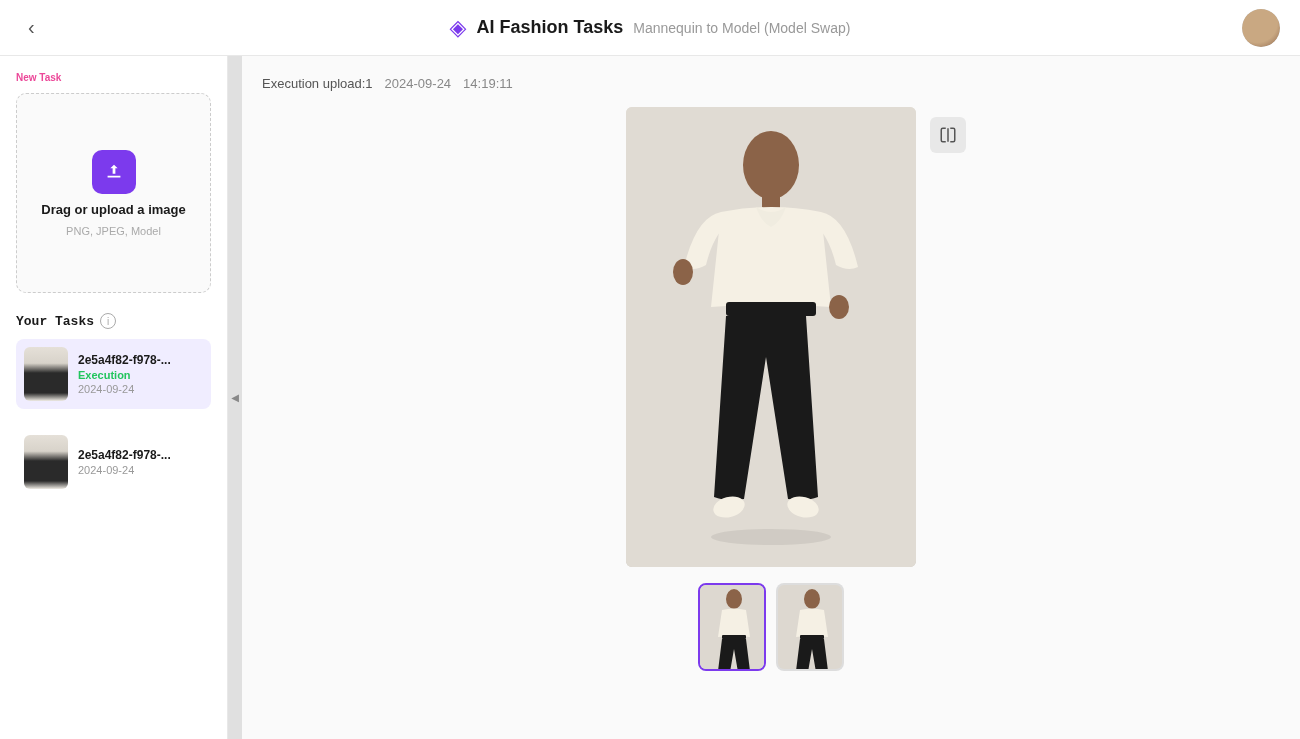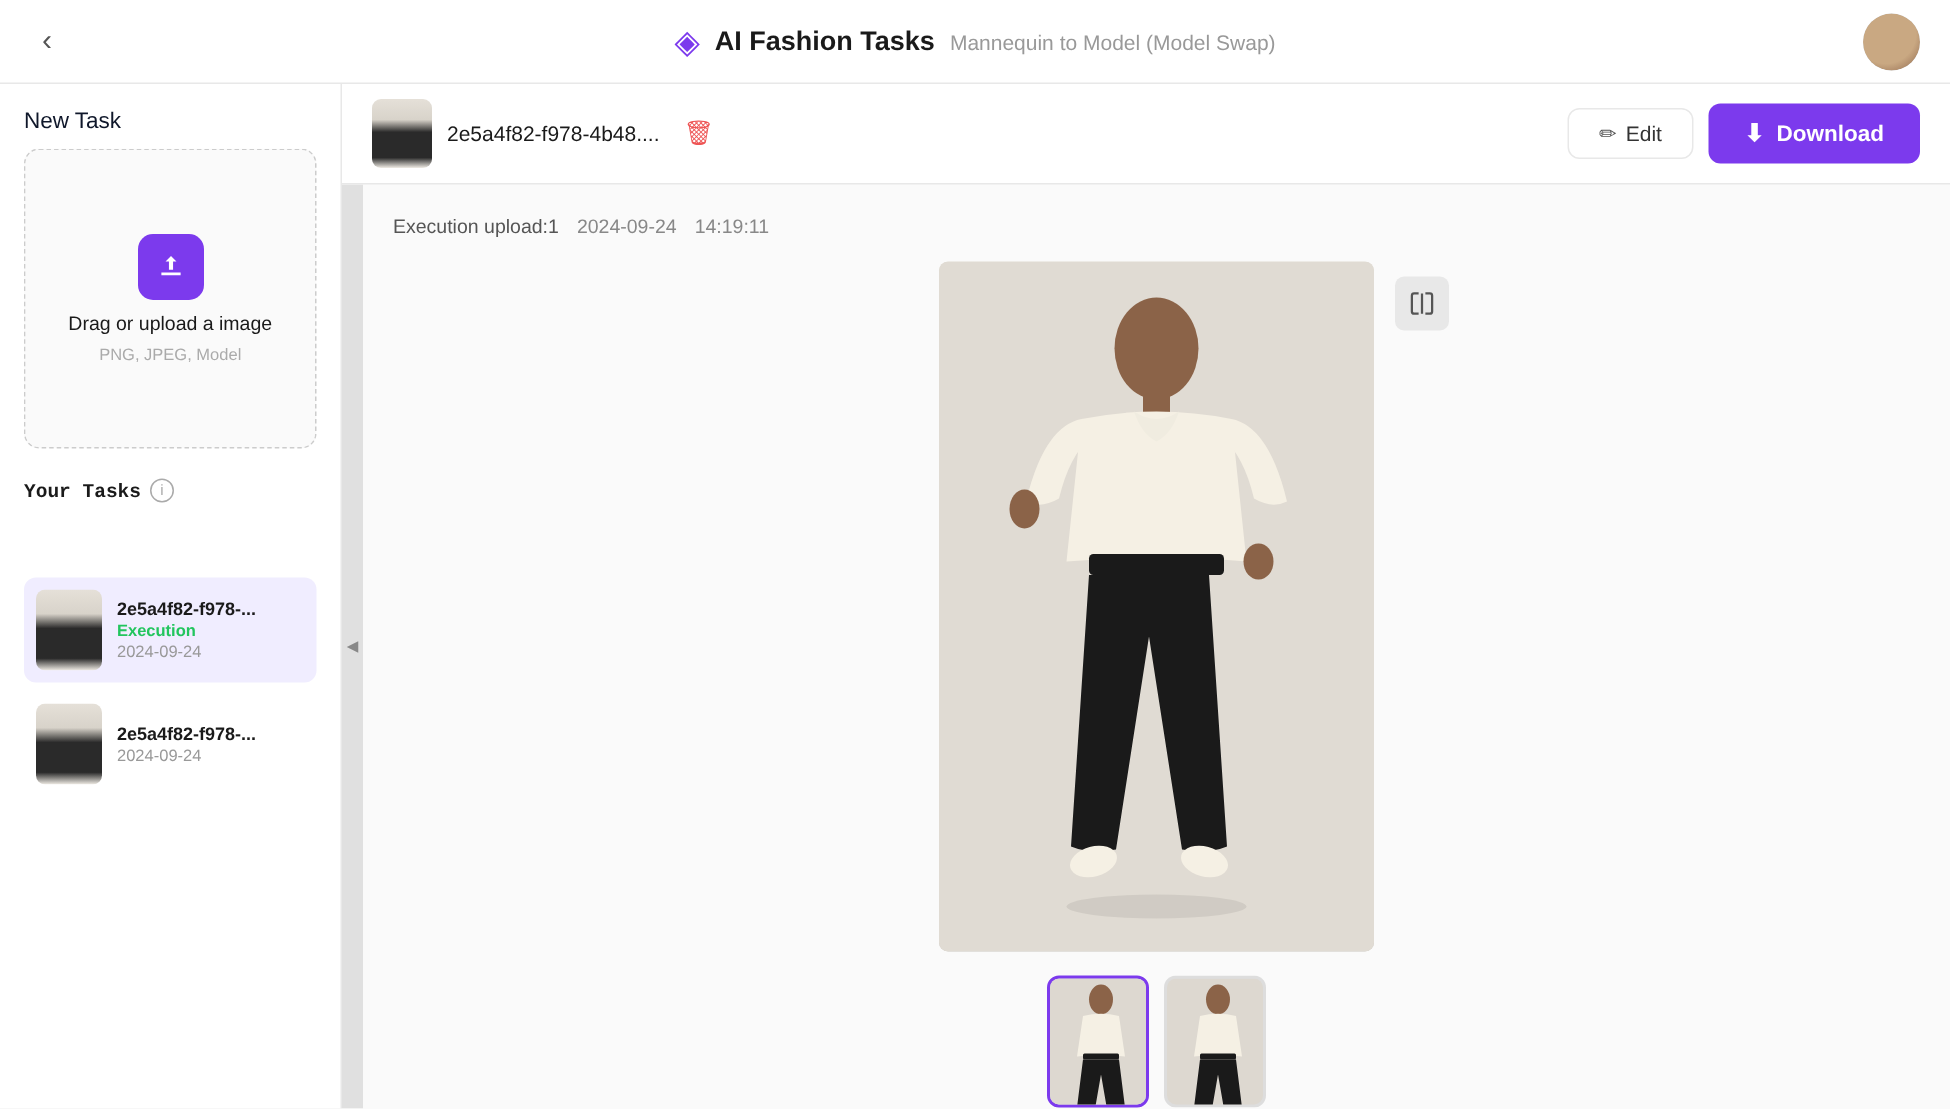--- a/index.html
+++ b/index.html
@@ -18,36 +18,36 @@
     .topnav-center .subtitle { font-size: 14px; color: #999; }
     .back-btn { background: none; border: none; cursor: pointer; font-size: 20px; color: #555; padding: 4px 8px; }
     .avatar { width: 38px; height: 38px; border-radius: 50%; background: #ccc; overflow: hidden; cursor: pointer; }
     .avatar-img { width: 100%; height: 100%; background: radial-gradient(circle at 40% 35%, #c9a882 60%, #8b6349 100%); border-radius: 50%; }
 
     
     .main-layout { display: flex; flex: 1; overflow: hidden; }
 
     
     .sidebar { width: 228px; background: #fff; border-right: 1px solid #e8e8e8; display: flex; flex-direction: column; padding: 16px; flex-shrink: 0; overflow-y: auto; }
-    .sidebar-section-title { font-size: 15px; font-weight: 400; color: #0f172a; margin-bottom: 10px; }
+    .sidebar-section-title { font-size: 10px; font-weight: 700; color: #ec4899; margin-bottom: 10px; }
     .upload-zone {
       border: 1.5px dashed #ccc; border-radius: 10px; display: flex; flex-direction: column;
       align-items: center; justify-content: center; padding: 32px 16px; gap: 8px; cursor: pointer;
       background: #fafafa; min-height: 200px;
     }
     .upload-icon-wrap { background: #7c3aed; border-radius: 10px; width: 44px; height: 44px; display: flex; align-items: center; justify-content: center; }
     .upload-icon-wrap svg { width: 22px; height: 22px; fill: #fff; }
-    .upload-label { font-size: 13px; font-weight: 400; color: #1a1a1a; text-align: center; }
+    .upload-label { font-size: 13px; font-weight: 700; color: #1a1a1a; text-align: center; }
     .upload-formats { font-size: 11px; color: #aaa; text-align: center; }
 
     .tasks-header { display: flex; align-items: center; gap: 6px; margin: 20px 0 10px 0; }
     .tasks-header-title { font-size: 13px; font-weight: 600; color: #1a1a1a; font-family: Liberation Mono, monospace; }
     .info-icon { width: 16px; height: 16px; border-radius: 50%; border: 1.5px solid #aaa; display: flex; align-items: center; justify-content: center; font-size: 10px; color: #aaa; cursor: pointer; }
 
-    .task-list { display: flex; flex-direction: column; gap: 6px; margin-top: 40px; }
+    .task-list { display: flex; flex-direction: column; gap: 18px; }
     .task-item {
       display: flex; align-items: center; gap: 10px; padding: 8px; border-radius: 8px; cursor: pointer;
     }
     .task-item.active { background: #f0edff; }
     .task-thumb { width: 44px; height: 54px; border-radius: 6px; overflow: hidden; flex-shrink: 0; background: #ddd; }
     .task-info { display: flex; flex-direction: column; gap: 2px; }
     .task-id { font-size: 12px; font-weight: 600; color: #1a1a1a; }
     .task-status { font-size: 11px; color: #22c55e; font-weight: 600; }
     .task-date { font-size: 11px; color: #999; }
 
@@ -186,39 +186,20 @@
         <div class="task-info">
           <span class="task-id">2e5a4f82-f978-...</span>
           <span class="task-date">2024-09-24</span>
         </div>
       </div>
     </div>
   </aside>
 
   <div class="content-area">
 
-    <div class="task-header">
-      <div class="task-header-left">
-        <div class="task-thumb-small thumb1">
-          <div class="thumb-art-1" style="height:100%;"></div>
-        </div>
-        <span class="task-id-text">2e5a4f82-f978-4b48....</span>
-        <button class="delete-btn">🗑</button>
-      </div>
-      <div class="task-header-right">
-        <button class="edit-btn">
-          <span class="edit-icon">✏</span>
-          <span>Edit</span>
-        </button>
-        <button class="download-btn">
-          <span class="download-icon">⬇</span>
-          <span>Download</span>
-        </button>
-      </div>
-    </div>
 
     <div class="main-view">
 
       <div class="collapse-handle">
         <span class="collapse-arrow">◀</span>
       </div>
 
       <div class="view-panel">
         <div class="execution-info">
           <span class="exec-label">Execution upload:1</span>

